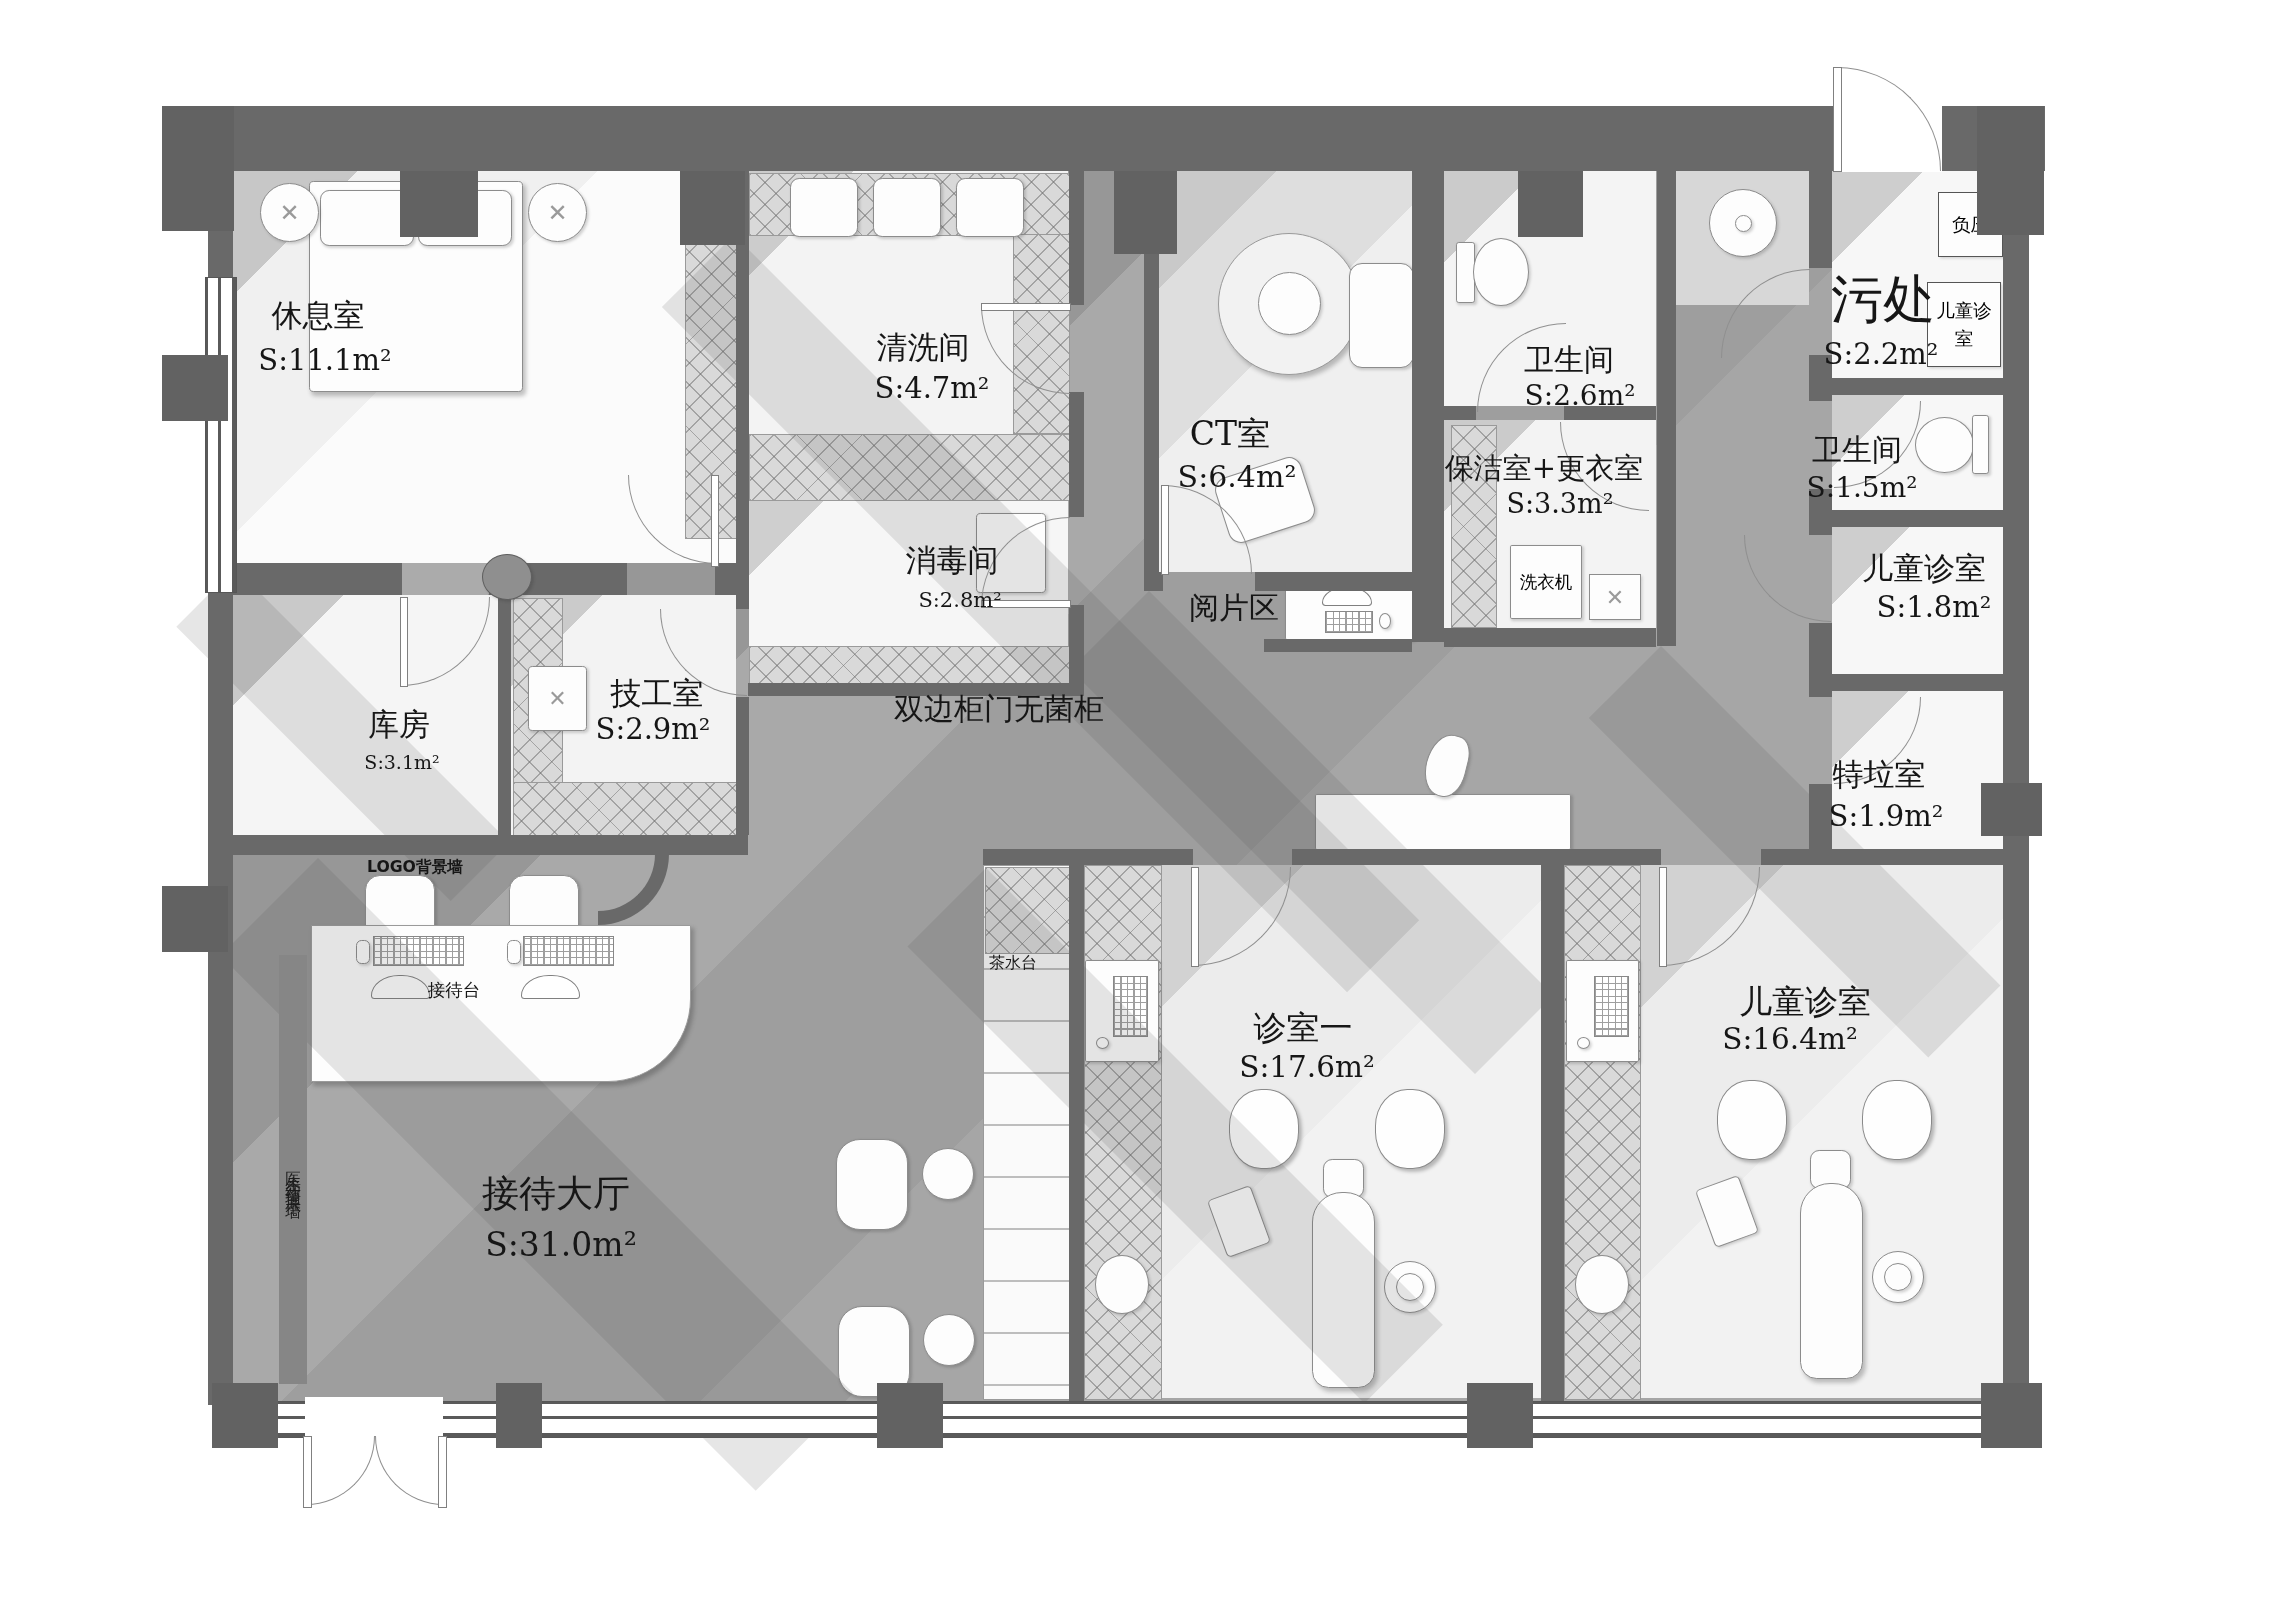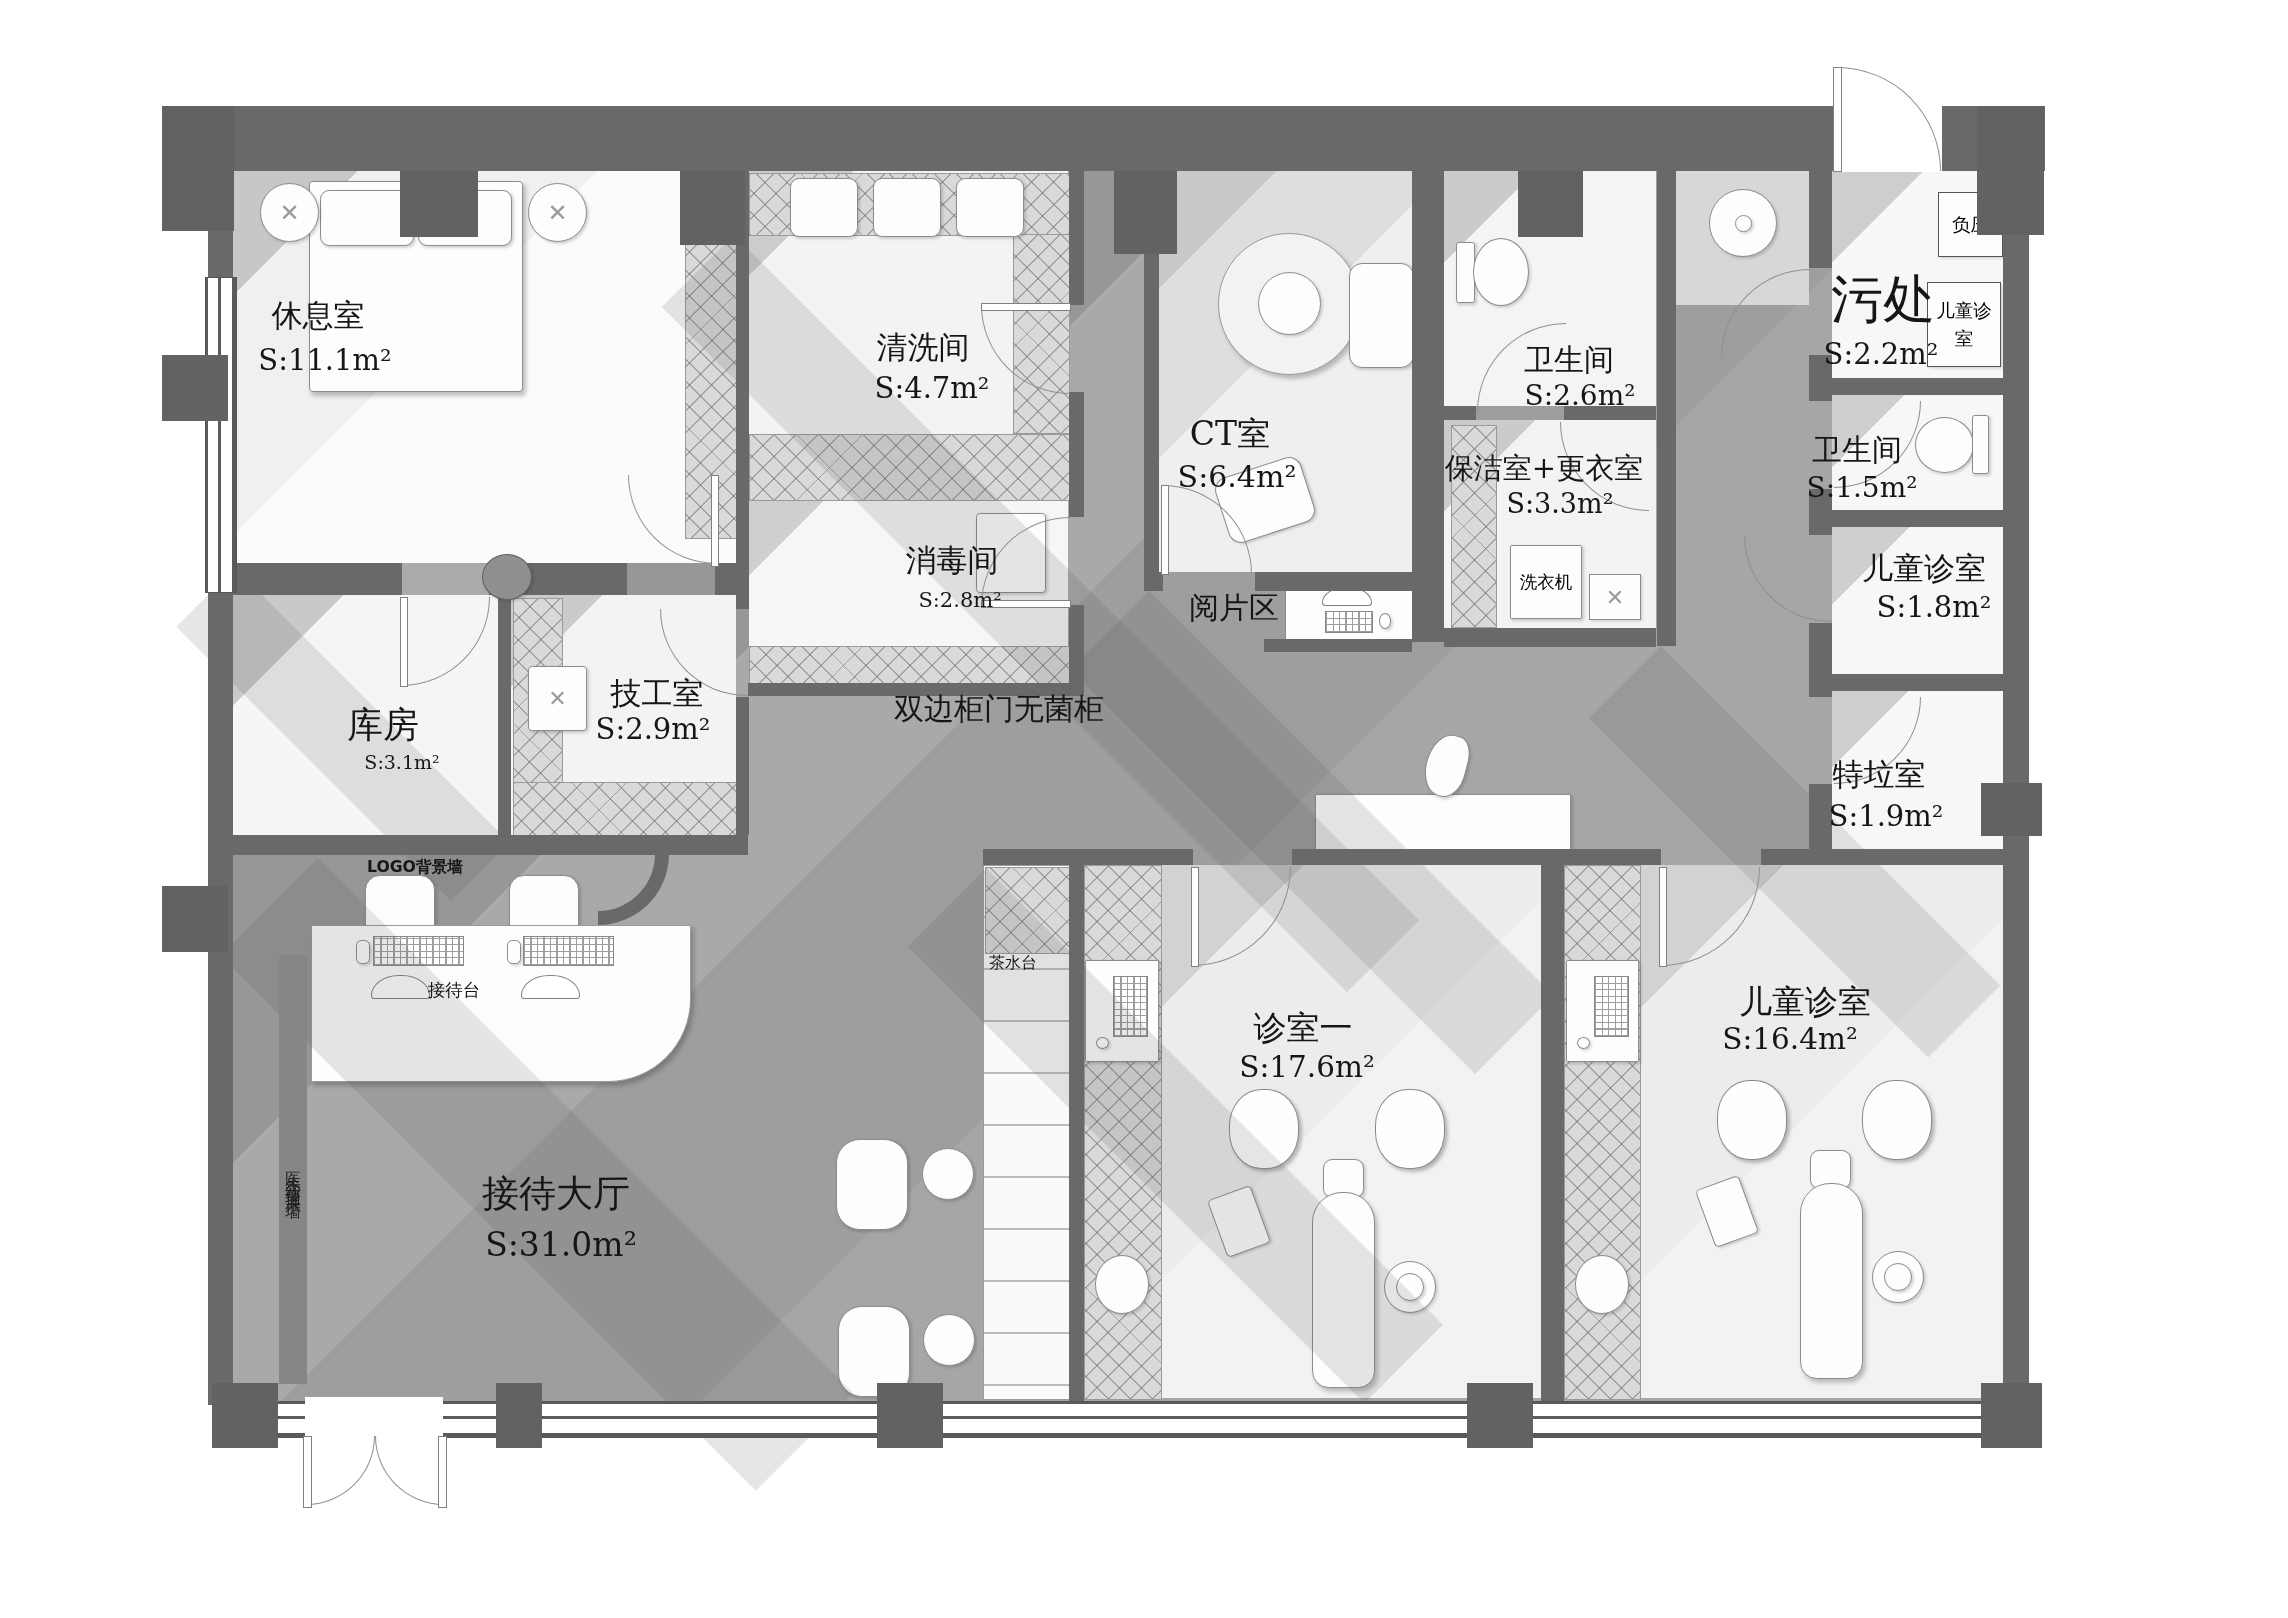--- a/index.html
+++ b/index.html
@@ -256,21 +256,21 @@
   <div class="lbl" style="left:1883px;top:300px;font-size:52px">污处</div>
   <div class="lbl" style="left:1881px;top:354px;font-size:29px">S:2.2m²</div>
   <div class="lbl" style="left:1857px;top:450px;font-size:30px">卫生间</div>
   <div class="lbl" style="left:1862px;top:487px;font-size:28px">S:1.5m²</div>
   <div class="lbl" style="left:1544px;top:469px;font-size:29px">保洁室+更衣室</div>
   <div class="lbl" style="left:1560px;top:503px;font-size:27px">S:3.3m²</div>
   <div class="lbl" style="left:1924px;top:569px;font-size:31px">儿童诊室</div>
   <div class="lbl" style="left:1934px;top:607px;font-size:29px">S:1.8m²</div>
   <div class="lbl" style="left:1879px;top:775px;font-size:31px">特垃室</div>
   <div class="lbl" style="left:1886px;top:816px;font-size:29px">S:1.9m²</div>
-  <div class="lbl" style="left:383px;top:725px;font-size:36px">库房</div>
+  <div class="lbl" style="left:399px;top:725px;font-size:31px">库房</div>
   <div class="lbl" style="left:402px;top:762px;font-size:19px">S:3.1m²</div>
   <div class="lbl" style="left:657px;top:694px;font-size:31px">技工室</div>
   <div class="lbl" style="left:653px;top:729px;font-size:29px">S:2.9m²</div>
   <div class="lbl" style="left:415px;top:867px;font-size:15.7px;font-family:'DejaVu Sans',sans-serif;font-weight:bold">LOGO背景墙</div>
   <div class="lbl" style="left:454px;top:990px;font-size:17.5px;font-weight:normal">接待台</div>
   <div class="lbl" style="left:556px;top:1194px;font-size:37px">接待大厅</div>
   <div class="lbl" style="left:561px;top:1244px;font-size:33px">S:31.0m²</div>
   <div class="vlbl" style="left:282px;top:1159px">医生介绍墙展示墙</div>
   <div class="lbl" style="left:1013px;top:963px;font-size:16px">茶水台</div>
   <div class="lbl" style="left:1303px;top:1028px;font-size:33px">诊室一</div>

